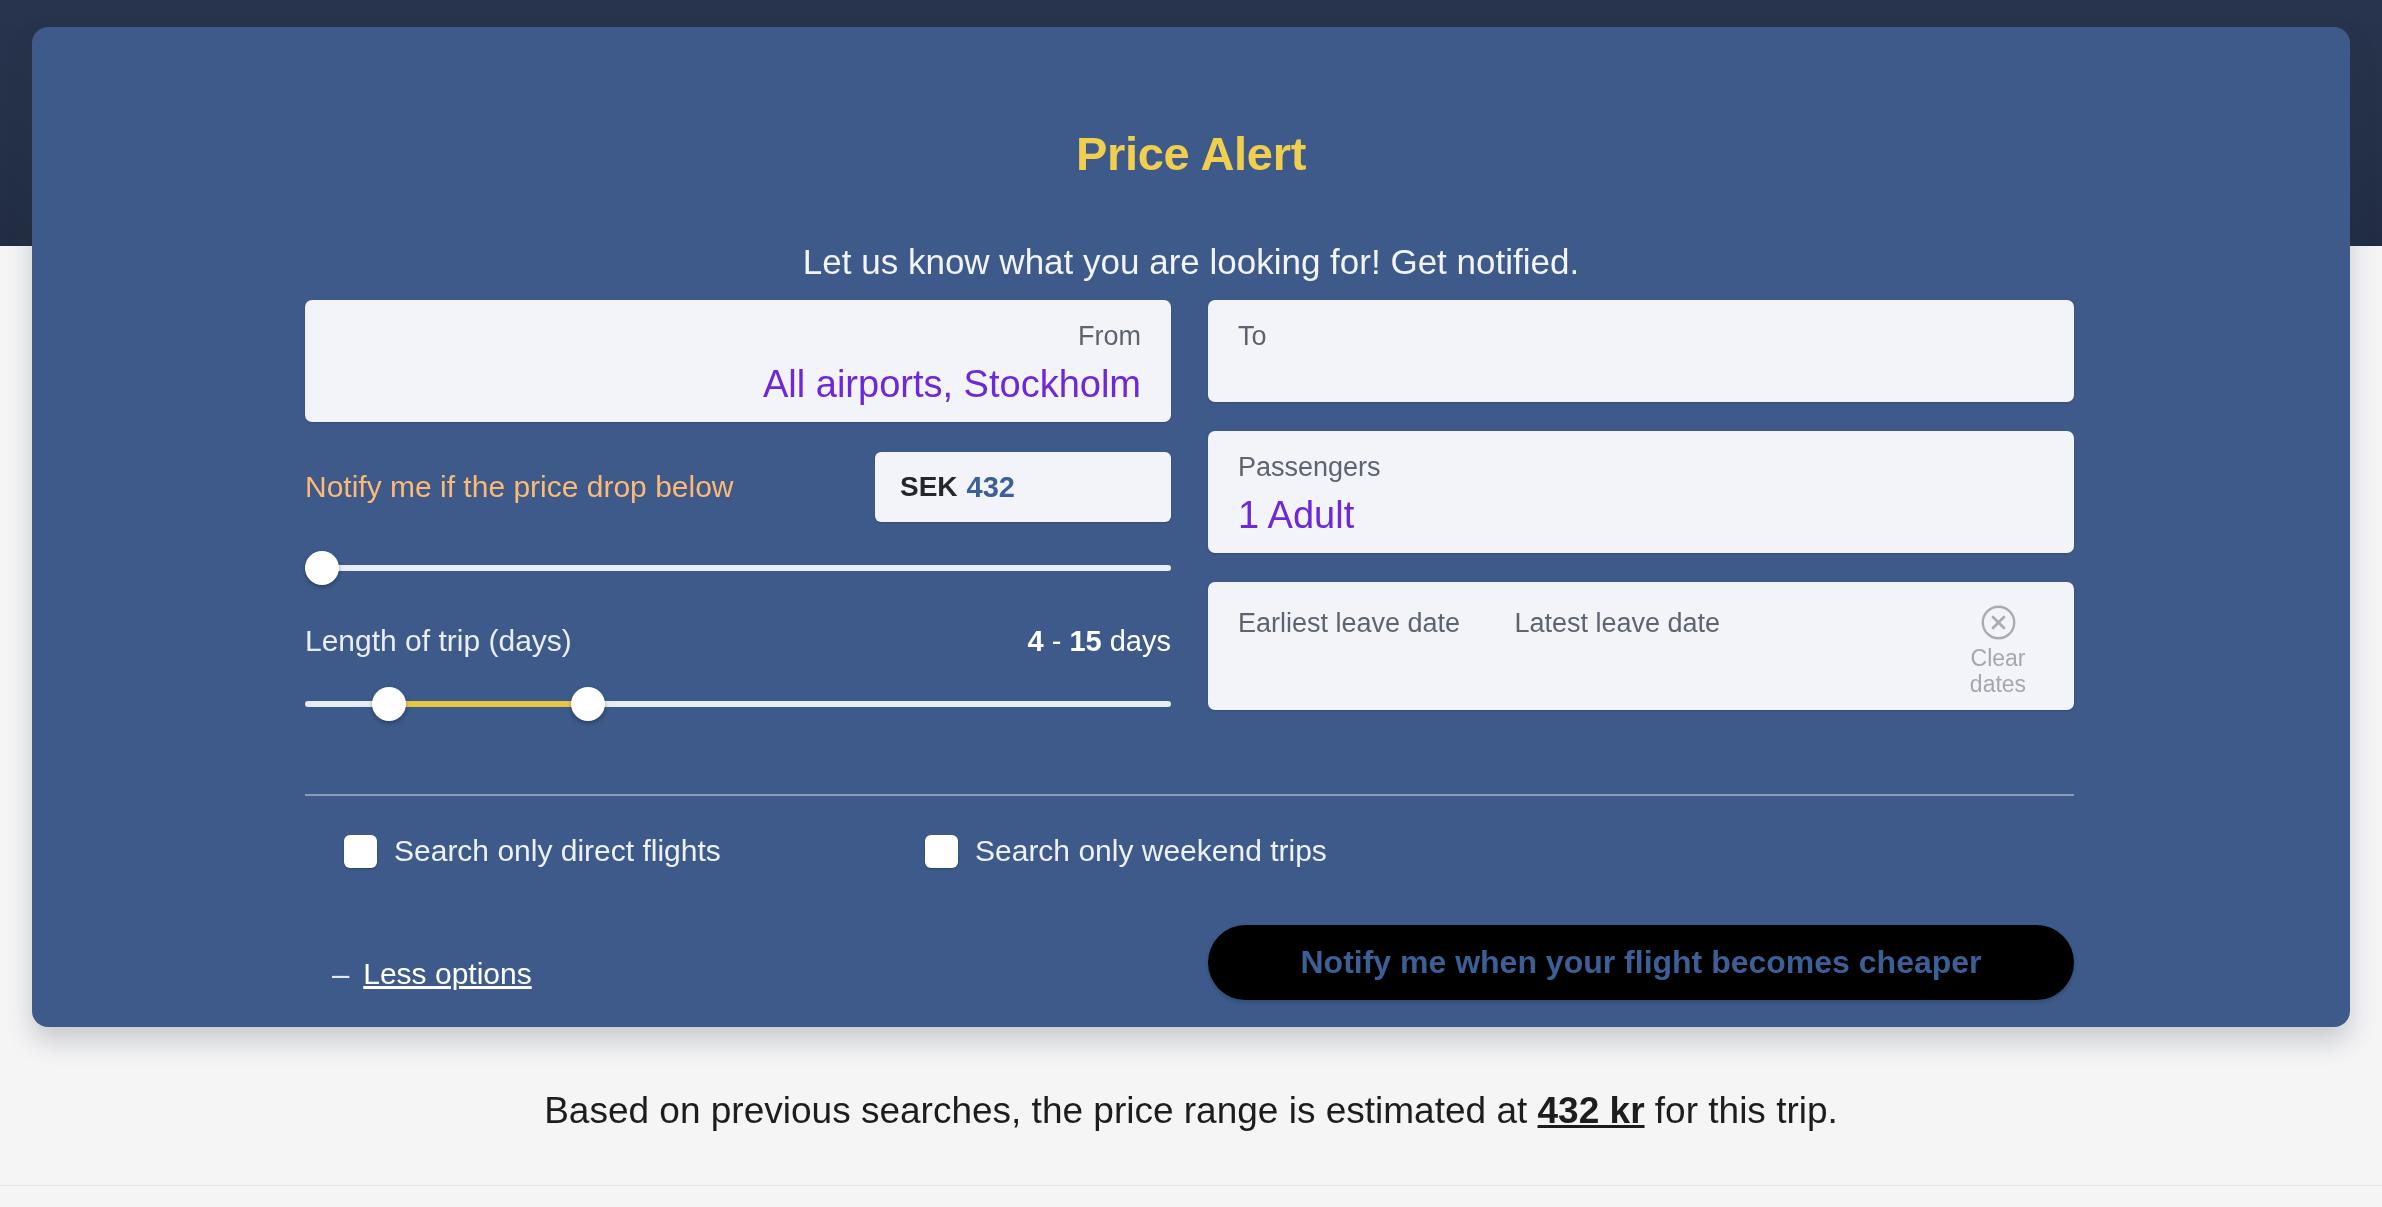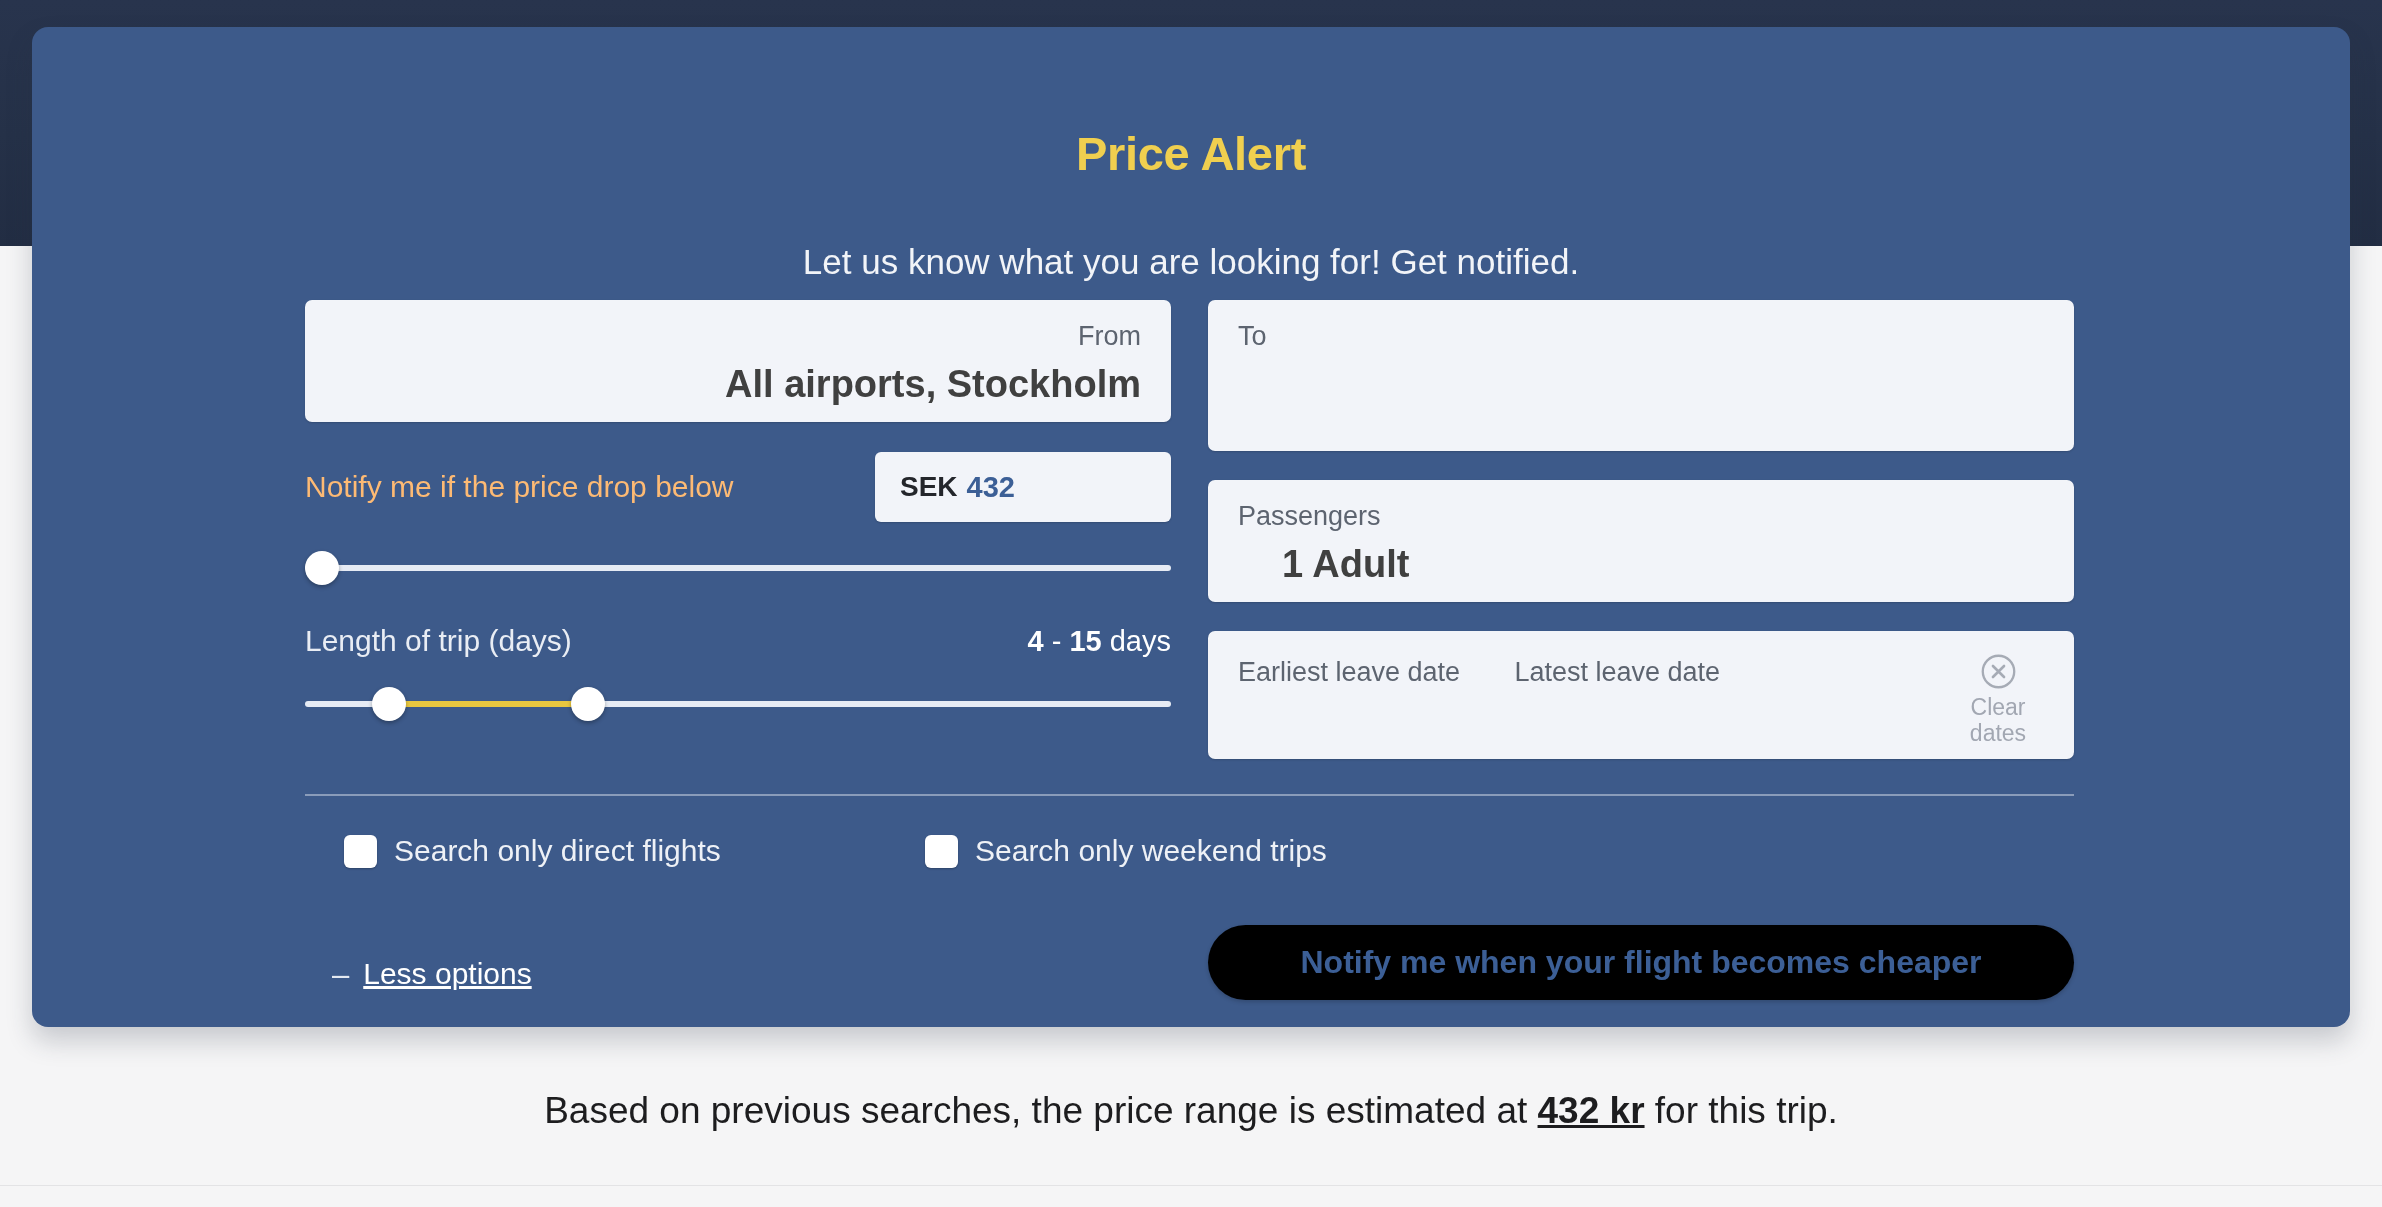--- a/index.html
+++ b/index.html
@@ -83,28 +83,27 @@
     box-shadow: 0 1px 2px rgba(0,0,0,0.16);
   }
   .field-label {
     font-size: 27px;
     color: #5d6470;
     line-height: 1.1;
     margin-bottom: 12px;
   }
   .field-value {
     font-size: 38px;
-    color: #404040;
+    color: #6d28d9;
     line-height: 1.1;
-    font-weight: 700;
-    margin-left: 44px;
+    font-weight: 400;
   }
 
   .field-from { height: 122px; }
-  .field-to   { height: 151px; }
+  .field-to   { height: 102px; }
   .field-pax  { height: 122px; margin-top: 29px; }
 
   
   .price-row {
     margin-top: 30px;
     display: flex;
     align-items: flex-start;
     justify-content: space-between;
     width: 866px;
   }

